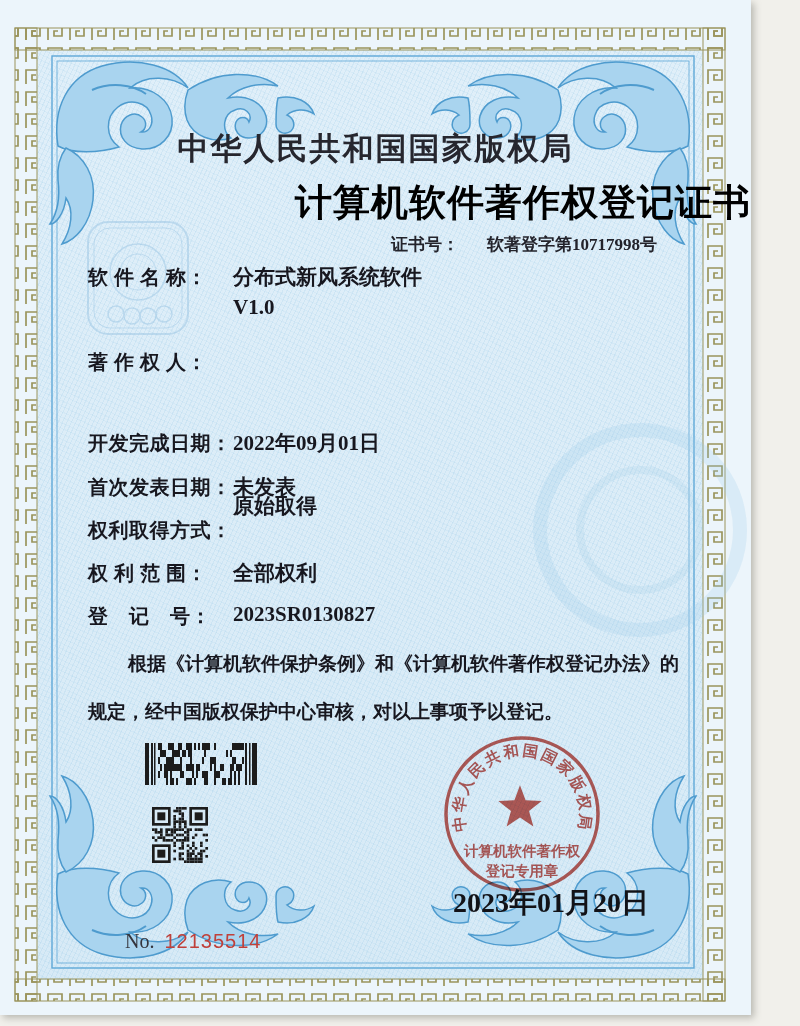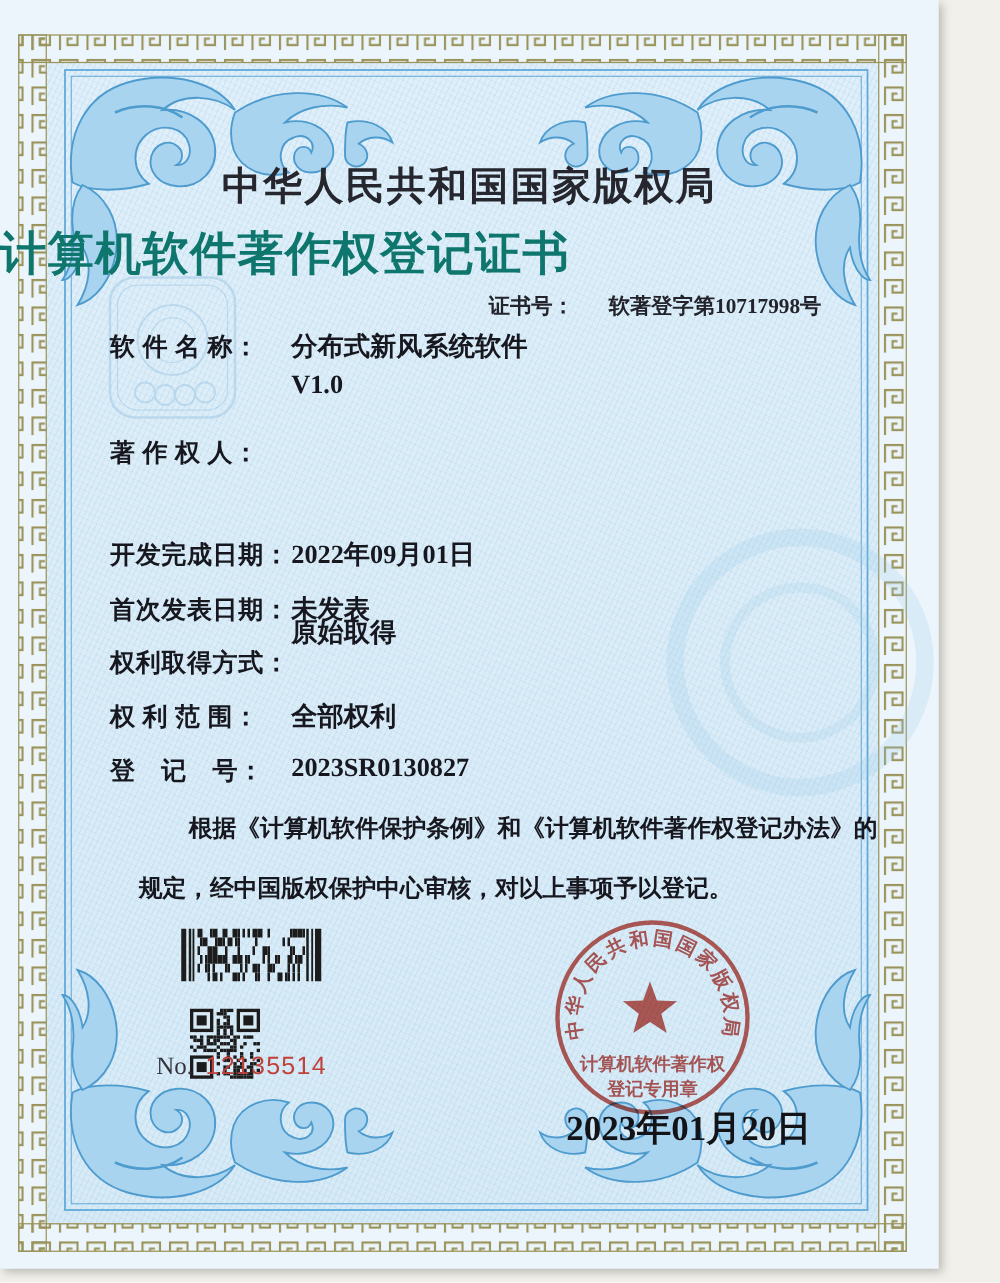--- a/index.html
+++ b/index.html
@@ -18,29 +18,29 @@
   #tint{
     position:absolute;left:37px;top:50px;width:666px;height:930px;
     background:
       repeating-linear-gradient(115deg, rgba(130,190,225,0.16) 0 1px, rgba(0,0,0,0) 1px 4px),
       repeating-linear-gradient(25deg, rgba(130,190,225,0.10) 0 1px, rgba(0,0,0,0) 1px 5px),
       linear-gradient(#e0eff9,#d7eaf6);
   }
   #overlay{position:absolute;left:0;top:0;z-index:2;}
   .txt{position:absolute;z-index:4;color:#1c1c24;white-space:nowrap;}
   .issuer{left:0;top:128px;width:751px;text-align:center;font-size:31px;font-weight:700;letter-spacing:2px;color:#26262e;}
-  .title{left:0;top:178px;width:751px;text-align:left;font-size:37px;font-weight:700;letter-spacing:1px;color:#0f766e;}
+  .title{left:0;top:178px;width:751px;text-align:right;font-size:37px;font-weight:700;letter-spacing:1px;color:#000000;}
   .certno{top:233px;right:94px;font-size:17px;font-weight:700;color:#23232b;}
   .certno .v{margin-left:28px;}
   .lbl{left:88px;font-size:20px;font-weight:700;letter-spacing:0.5px;color:#17171f;}
   .val{left:233px;font-size:21px;font-weight:700;color:#17171f;}
-  .stmt{left:88px;top:640px;width:600px;font-size:19px;font-weight:700;line-height:48px;color:#17171f;margin-left:23px;}
+  .stmt{left:88px;top:640px;width:600px;font-size:19px;font-weight:700;line-height:48px;color:#17171f;}
   .stmt .l1{text-indent:40px;white-space:nowrap;}
   .stmt .l2{white-space:nowrap;}
-  .serial{left:125px;top:842px;font-size:20px;color:#34343c;text-align:center;}
+  .serial{left:125px;top:930px;font-size:20px;color:#34343c;text-align:center;}
   .serial .num{color:#c0403a;font-size:20px;letter-spacing:1px;margin-left:10px;font-family:"Liberation Sans","DejaVu Sans",sans-serif;}
   .issuedate{left:453px;top:884px;font-size:28px;font-weight:700;color:#121217;z-index:5;}
   #sealwrap{position:absolute;left:436px;top:728px;width:172px;height:172px;z-index:3;mix-blend-mode:multiply;opacity:0.9;}
   #codes{position:absolute;left:0;top:0;z-index:3;}
 </style>
 </head>
 <body>
 
 <div id="paper">
   <div id="tint"></div>

